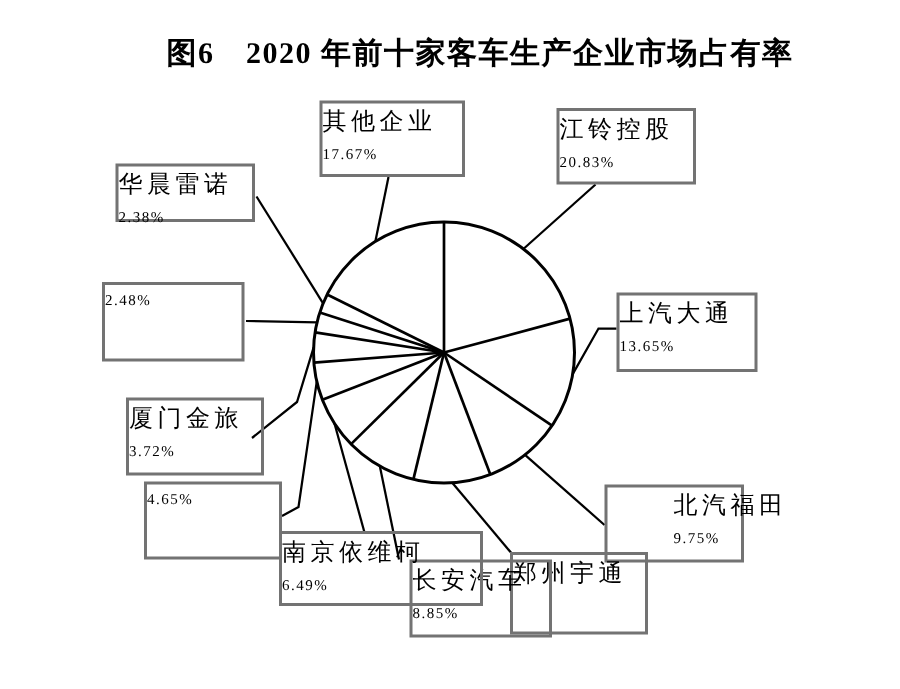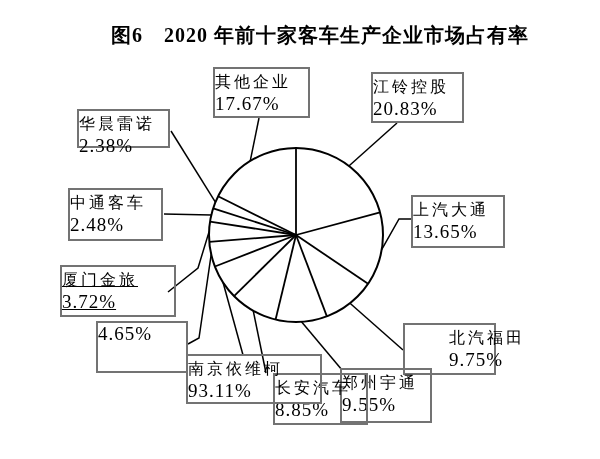--- a/index.html
+++ b/index.html
@@ -10,29 +10,29 @@
   .fig-title{
     position:absolute;left:40px;top:22px;width:560px;text-align:center;
     font-weight:bold;font-size:20px;letter-spacing:1px;white-space:nowrap;
   }
   #pie-svg{position:absolute;left:0;top:0;}
   .callout{
     position:absolute;border:2px solid #737373;background:transparent;
     text-align:left;box-sizing:border-box;
   }
   .callout .nm{font-size:16px;letter-spacing:3px;line-height:23px;margin-top:1px;white-space:nowrap;}
-  .callout .pc{font-size:19px;letter-spacing:1px;line-height:21px;white-space:nowrap;}
+  .callout .pc{font-size:10px;letter-spacing:1px;line-height:21px;white-space:nowrap;}
   .co0{left:371px;top:72px;width:93px;height:51px;}
   .co1{left:411px;top:195px;width:94px;height:53px;}
   .co2{left:403px;top:323px;width:93px;height:52px;padding-left:44px;}
   .co3{left:340px;top:368px;width:92px;height:55px;}
   .co4{left:273px;top:373px;width:95px;height:52px;}
   .co5{left:186px;top:354px;width:136px;height:50px;}
   .co6{left:96px;top:321px;width:92px;height:52px;}
-  .co7{left:60px;top:265px;width:116px;height:52px;text-decoration:underline;}
+  .co7{left:84px;top:265px;width:92px;height:52px;}
   .co8{left:68px;top:188px;width:95px;height:53px;}
   .co9{left:77px;top:109px;width:93px;height:39px;}
   .co10{left:213px;top:67px;width:97px;height:51px;}
 </style>
 </head>
 <body>
 
 <div class="fig-title">图6　2020 年前十家客车生产企业市场占有率</div>
 
 <svg id="pie-svg" width="600" height="459" viewBox="0 0 600 459">
@@ -68,39 +68,37 @@
 <div class="callout co1">
   <div class="nm">上汽大通</div>
   <div class="pc">13.65%</div>
 </div>
 <div class="callout co2">
   <div class="nm">北汽福田</div>
   <div class="pc">9.75%</div>
 </div>
 <div class="callout co3">
   <div class="nm">郑州宇通</div>
-  <div class="pc">9.55%</div>
 </div>
 <div class="callout co4">
   <div class="nm">长安汽车</div>
   <div class="pc">8.85%</div>
 </div>
 <div class="callout co5">
   <div class="nm">南京依维柯</div>
-  <div class="pc">93.11%</div>
+  <div class="pc">6.49%</div>
 </div>
 <div class="callout co6">
   <div class="pc">4.65%</div>
 </div>
 <div class="callout co7">
   <div class="nm">厦门金旅</div>
   <div class="pc">3.72%</div>
 </div>
 <div class="callout co8">
-  <div class="nm">中通客车</div>
   <div class="pc">2.48%</div>
 </div>
 <div class="callout co9">
   <div class="nm">华晨雷诺</div>
   <div class="pc">2.38%</div>
 </div>
 <div class="callout co10">
   <div class="nm">其他企业</div>
   <div class="pc">17.67%</div>
 </div>

